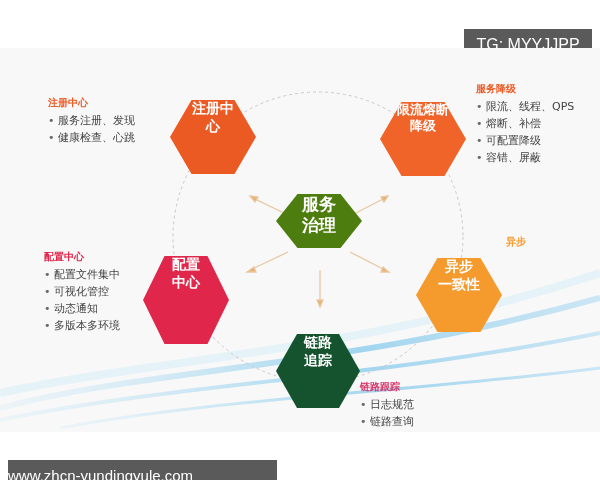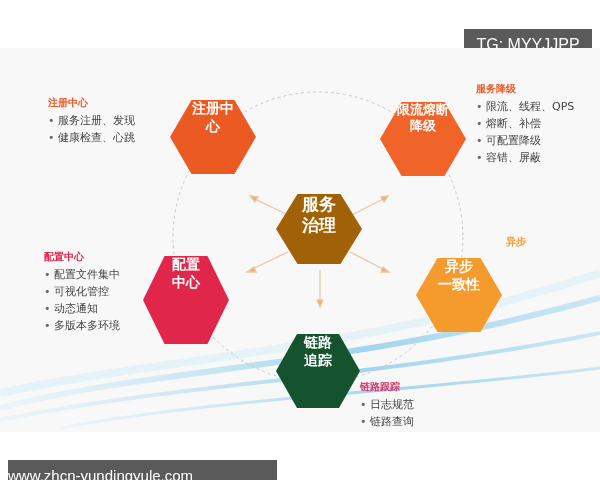--- a/index.html
+++ b/index.html
@@ -45,21 +45,21 @@
         <polygon points="388,148 381,149 384,154"></polygon>
       <line x1="288" y1="204" x2="250" y2="222"></line>
         <polygon points="247,224 254,219 256,224"></polygon>
       <line x1="350" y1="204" x2="385" y2="222"></line>
         <polygon points="389,224 381,224 383,219"></polygon>
       <line x1="320" y1="222" x2="320" y2="255"></line>
         <polygon points="320,259 317,252 323,252"></polygon>
     </g>
   </svg>
 
-  <div class="hex" style="left:276px;top:146px;width:86px;height:70px;background:#a16207;font-size:17px;">
+  <div class="hex" style="left:276px;top:146px;width:86px;height:54px;background:#4d7c0f;font-size:17px;">
     <div>
         <span>服务</span>
         <span>治理</span>
       </div>
   </div>
 
   <div class="hex" style="left:170px;top:52px;width:86px;height:74px;background:#ec5a24;font-size:14px;">
     <div>
         <span>注册中</span>
         <span>心</span>

